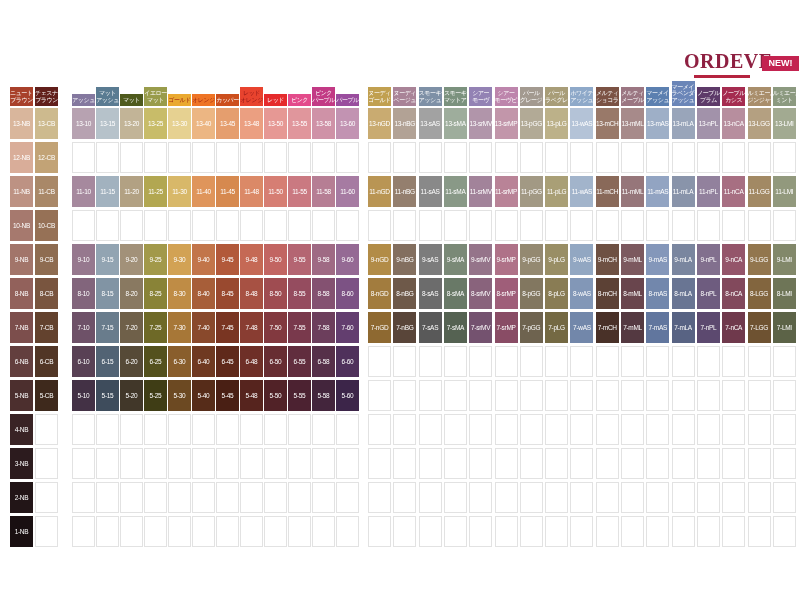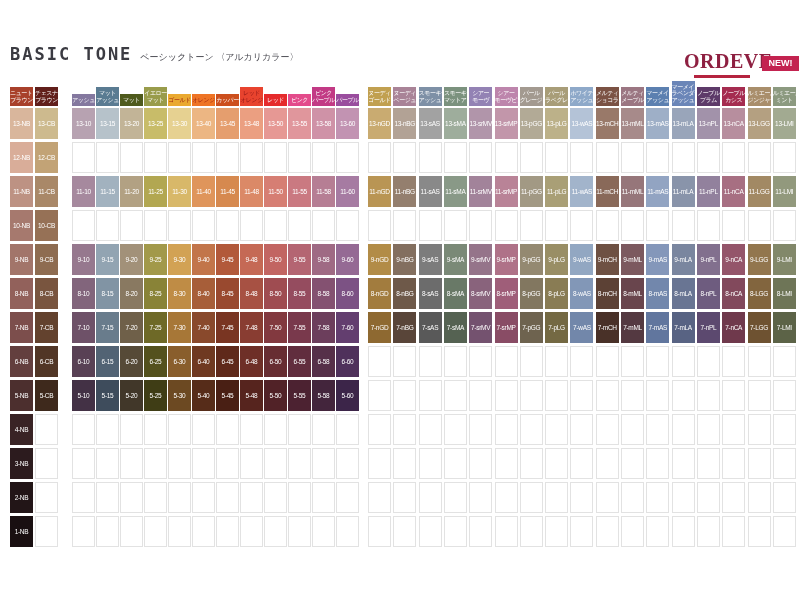--- a/index.html
+++ b/index.html
@@ -20,23 +20,20 @@
   .tab span{display:block;white-space:nowrap;}
   .cell{position:absolute;width:23px;height:31px;display:flex;align-items:center;
         justify-content:center;box-sizing:border-box;}
   .cell.filled{color:#fff;font-size:6.5px;letter-spacing:-0.3px;white-space:nowrap;}
   .cell.empty{background:#fff;border:1px solid #e2e2e2;}
 </style>
 </head>
 <body>
 
 <div class="page">
-  <div class="title-row">
-    <span class="title">BASIC TONE</span><span class="subtitle">ベーシックトーン 〈アルカリカラー〉</span>
-  </div>
   <div class="brand-name">ORDEVE</div>
   <div class="brand-tagline"></div>
   <div class="new-badge">NEW!</div>
   <div id="grid">
       <div class="tab" style="left: 10px; background: rgb(168, 64, 43);">
         <span>ニュートラル</span>
         <span>ブラウン</span>
       </div>
       <div class="tab" style="left: 35px; background: rgb(97, 31, 27);">
         <span>チェスナット</span>

